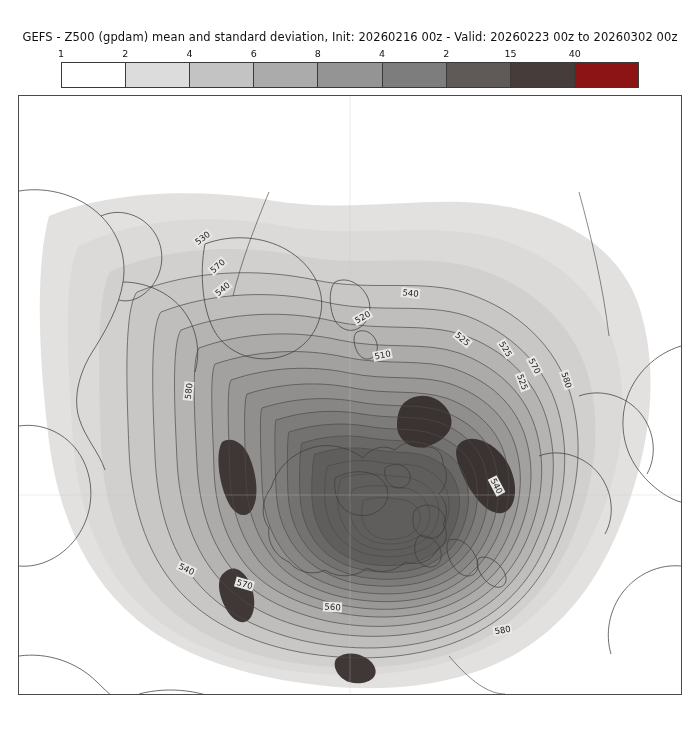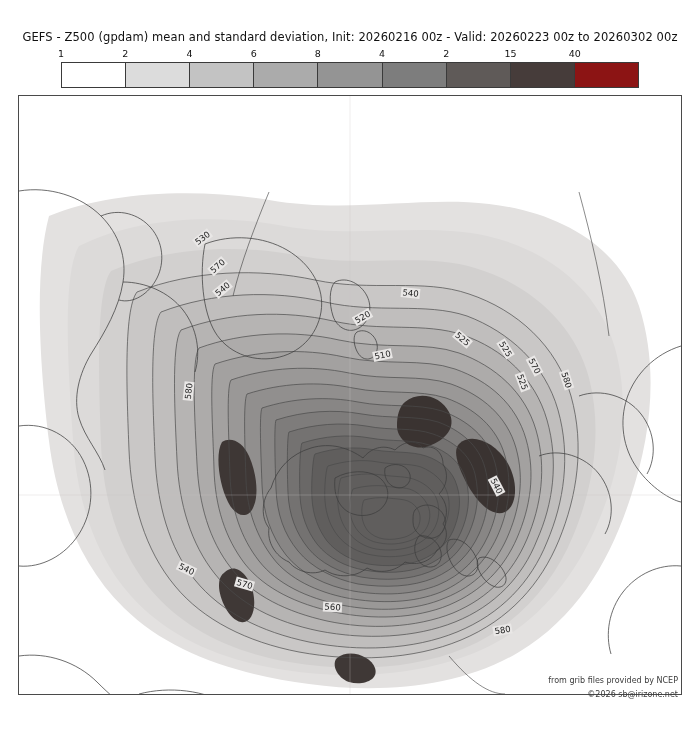--- a/index.html
+++ b/index.html
@@ -302,16 +302,14 @@
         <div class="clabel" style="left: 160px; top: 290px; transform: rotate(-84deg);">580</div>
         <div class="clabel" style="left: 494px; top: 281px; transform: rotate(70deg);">525</div>
         <div class="clabel" style="left: 468px; top: 385px; transform: rotate(62deg);">540</div>
         <div class="clabel" style="left: 158px; top: 468px; transform: rotate(26deg);">540</div>
         <div class="clabel" style="left: 216px; top: 483px; transform: rotate(16deg);">570</div>
         <div class="clabel" style="left: 304px; top: 506px; transform: rotate(3deg);">560</div>
         <div class="clabel" style="left: 474px; top: 529px; transform: rotate(-10deg);">580</div>
       </div>
   </div>
 
-  <div class="footer line1">from grib files provided by NCEP</div>
-  <div class="footer line2">©2026 sb@irizone.net</div>
 
 </div>
 
 </body></html>

